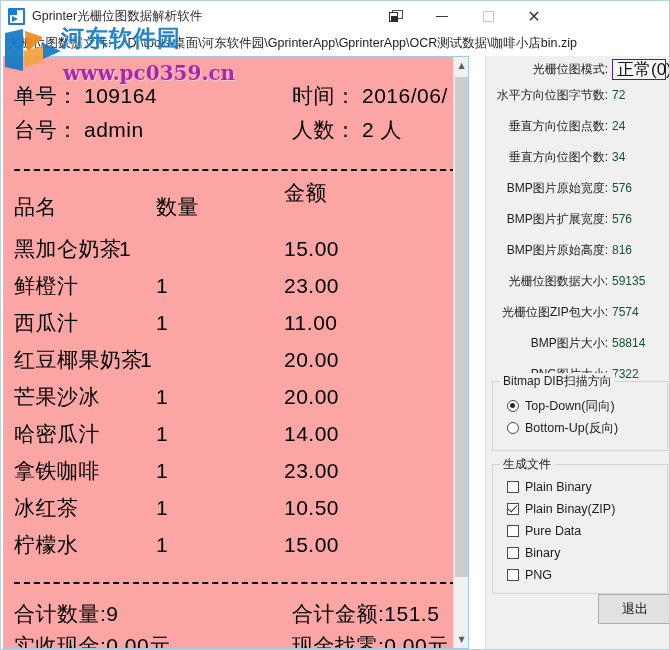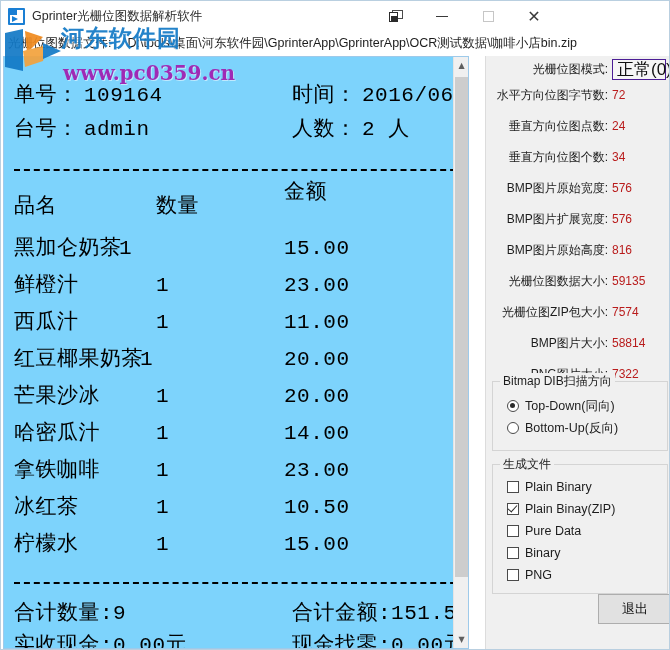--- a/index.html
+++ b/index.html
@@ -97,23 +97,23 @@
   #receipt-panel {
     position: absolute; left: 2px; top: 55px;
     width: 466px; height: 593px;
     background: #ffffff;
     border: 1px solid #9ecaea;
     overflow: hidden;
   }
   #receipt-canvas {
     position: absolute; left: 0; top: 0;
     width: 452px; height: 593px;
-    background: #7dd3fc;
+    background: #fca5a5;
     overflow: hidden;
-    font-family: Liberation Mono, monospace;
+    font-family: Liberation Sans, sans-serif;
     color: #000000;
   }
   .r-line {
     position: absolute;
     white-space: pre;
     font-size: 21px;
     line-height: 21px;
     letter-spacing: 0.5px;
   }
   .r-col-name { left: 10px; }
@@ -156,21 +156,21 @@
   .opt-row {
     position: absolute; left: 0; width: 186px;
     height: 22px;
     display: flex; align-items: center;
     font-size: 12px; color: #1c1c1c;
     white-space: nowrap;
   }
   .opt-label {
     width: 126px; text-align: right; padding-right: 4px;
   }
-  .opt-value { color: #b91c1c; }
+  .opt-value { color: #14532d; }
   #mode-combo {
     width: 54px; height: 21px;
     background: #f6f6f6;
     border: 1px solid #4c1d95;
     display: flex; align-items: center;
     padding-left: 4px;
     font-size: 17px; color: #111;
   }
 
   .groupbox {

